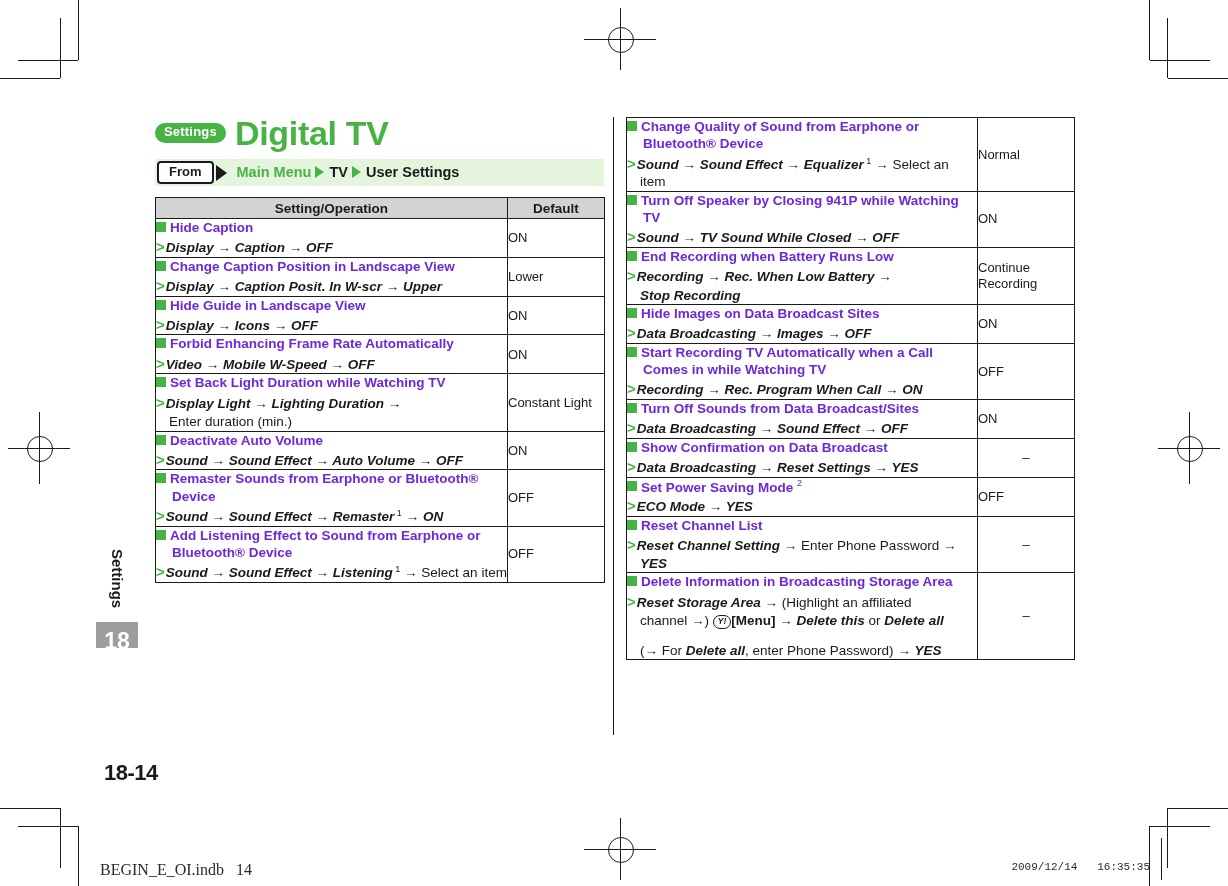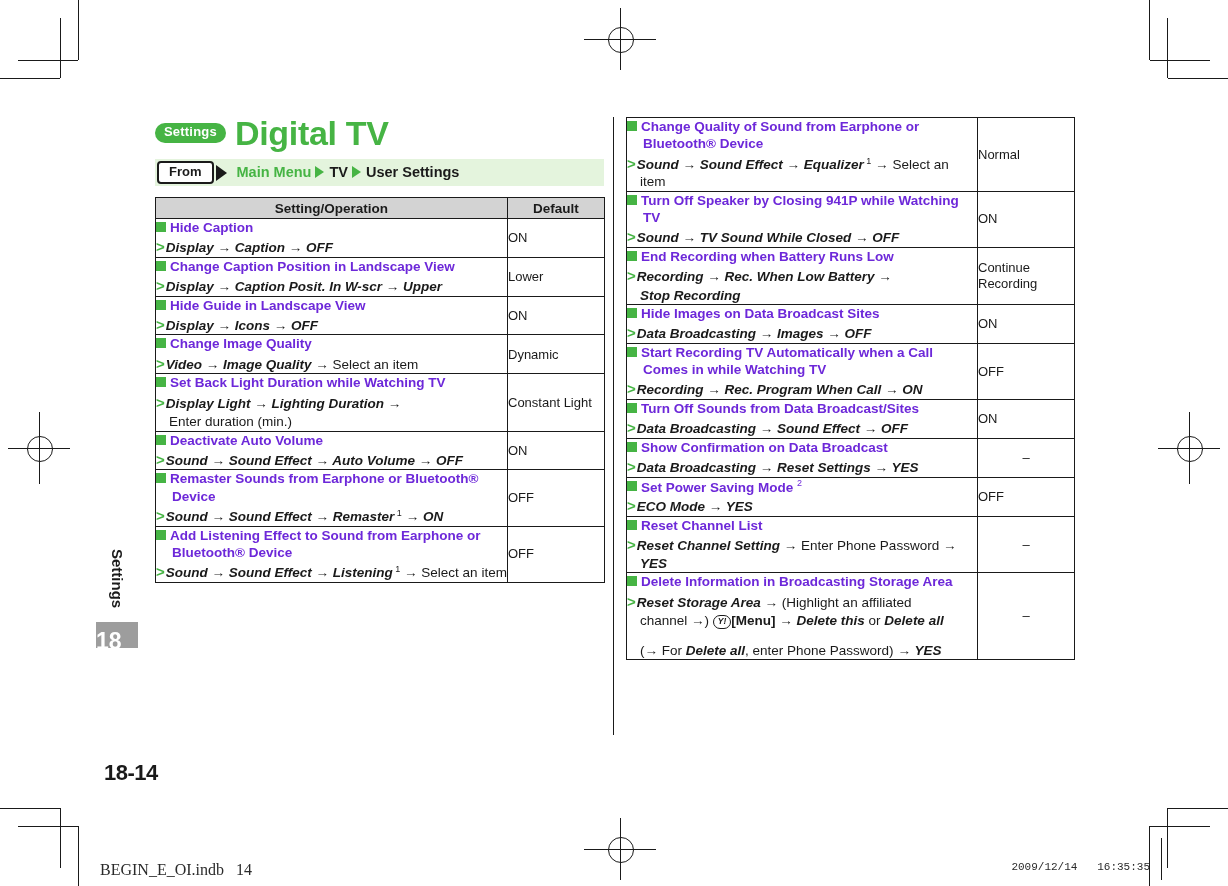--- a/index.html
+++ b/index.html
@@ -45,21 +45,21 @@
     width: 42px;
     line-height: 42px;
   }
   #sidebar .chapnum {
     margin-top: 4px;
     width: 42px; height: 26px;
     background: #9d9d9d;
     color: #ffffff;
     font-size: 23px;
     font-weight: bold;
-    text-align: left;
+    text-align: center;
     line-height: 38px;
   }
 
   
   #heading {
     position: absolute;
     left: 155px; top: 116px;
     display: flex; align-items: center; gap: 9px;
   }
   .badge {
@@ -332,24 +332,24 @@
         </tr>
         <tr>
           <td class="op">
             <div class="op-title"><span class="sq"></span>Hide Guide in Landscape View</div>
             <div class="op-steps"><span class="chev">&gt;</span><span class="bi">Display</span><span class="bi"> → </span><span class="bi">Icons</span><span class="bi"> → </span><span class="bi">OFF</span></div>
           </td>
           <td class="def">ON</td>
         </tr>
         <tr>
           <td class="op">
-            <div class="op-title"><span class="sq"></span>Change Image Quality</div>
-            <div class="op-steps"><span class="chev">&gt;</span><span class="bi">Video</span><span class="bi"> → </span><span class="bi">Image Quality</span><span class="plain"> → </span><span class="plain">Select an item</span></div>
-          </td>
-          <td class="def">Dynamic</td>
+            <div class="op-title"><span class="sq"></span>Forbid Enhancing Frame Rate Automatically</div>
+            <div class="op-steps"><span class="chev">&gt;</span><span class="bi">Video</span><span class="bi"> → </span><span class="bi">Mobile W-Speed</span><span class="bi"> → </span><span class="bi">OFF</span></div>
+          </td>
+          <td class="def">ON</td>
         </tr>
         <tr>
           <td class="op">
             <div class="op-title"><span class="sq"></span>Set Back Light Duration while Watching TV</div>
             <div class="op-steps"><span class="chev">&gt;</span><span class="bi">Display Light</span><span class="bi"> → </span><span class="bi">Lighting Duration</span><span class="bi"> →</span></div>
             <div class="op-steps" style="text-indent: 0px; padding-left: 13px;"><span class="plain">Enter duration (min.)</span></div>
           </td>
           <td class="def">Constant Light</td>
         </tr>
         <tr>

